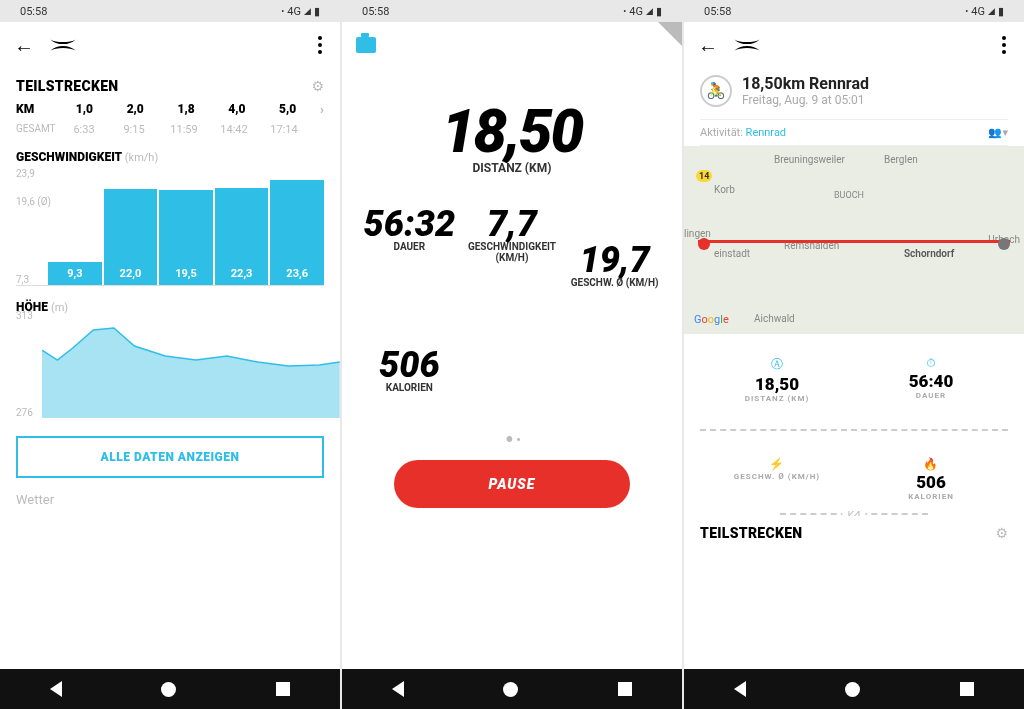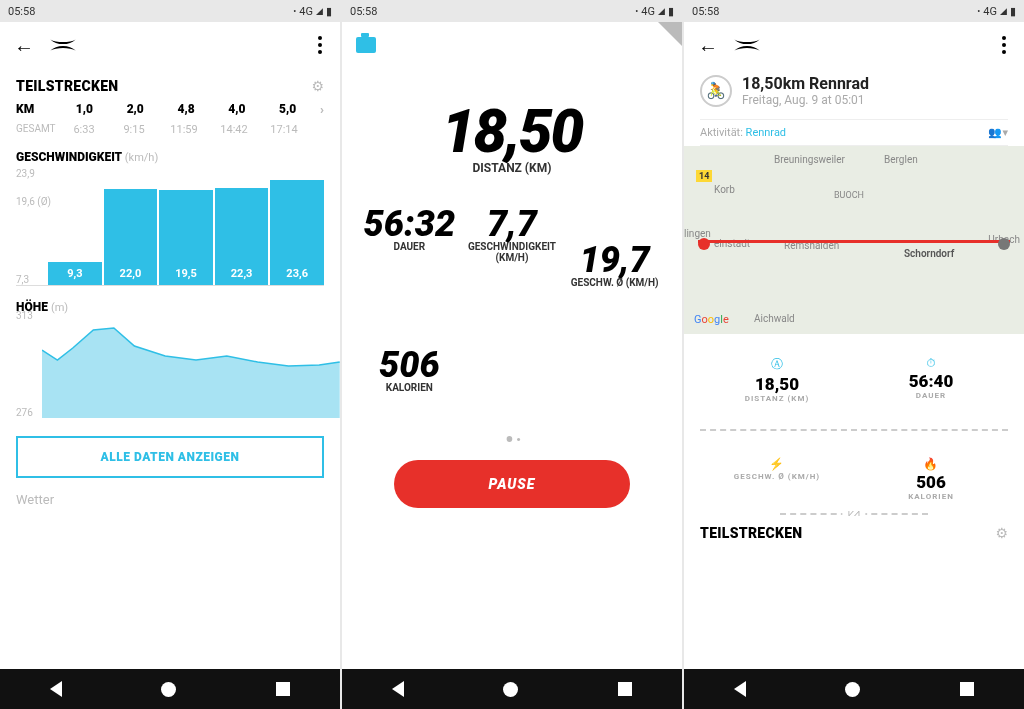--- a/index.html
+++ b/index.html
@@ -1,18 +1,18 @@
 <!DOCTYPE html>
 <html><head>
 <meta charset="utf-8">
 <style>
 *{box-sizing:border-box;margin:0;padding:0;font-family:-apple-system,BlinkMacSystemFont,'Segoe UI',Roboto,Arial,sans-serif}
 body{background:#e8e8e8;display:flex;gap:2px;width:1024px;height:709px;overflow:hidden}
 .phone{background:#fff;width:340px;height:709px;display:flex;flex-direction:column;position:relative}
-.statusbar{display:flex;justify-content:space-between;align-items:center;height:22px;padding:0 8px;font-size:11px;background:#e8e8e8;color:#333}
+.statusbar{display:flex;justify-content:space-between;align-items:center;height:22px;padding:0 20px;font-size:11px;background:#e8e8e8;color:#333}
 .statusbar .right{display:flex;align-items:center;gap:3px}
 .sig{font-size:9px}
 .appbar{height:46px;display:flex;align-items:center;justify-content:space-between;padding:0 14px;background:#fff}
 .appbar .left{display:flex;align-items:center;gap:14px}
 .ua-logo{width:30px;height:18px;display:flex;align-items:center;justify-content:center}
 .ua-logo svg{width:28px;height:16px}
 .back-arrow{font-size:20px;color:#000}
 .kebab{display:flex;flex-direction:column;gap:3px;padding:4px}
 .kebab span{width:4px;height:4px;border-radius:50%;background:#000}
 .content{flex:1;overflow:hidden;padding:0 16px 0 16px;display:flex;flex-direction:column}
@@ -57,21 +57,21 @@
 .act-icon{width:32px;height:32px;border:2px solid #ccc;border-radius:50%;display:flex;align-items:center;justify-content:center;color:#ccc;font-size:16px}
 .act-title{font-size:16px;font-weight:700;color:#222}
 .act-sub{font-size:12px;color:#aaa}
 .act-row{display:flex;justify-content:space-between;align-items:center;font-size:11px;color:#aaa;border-top:1px solid #eee;border-bottom:1px solid #eee;padding:6px 0;margin-top:6px}
 .act-row .link{color:#2fbfe6}
 .map{height:188px;background:#e9ede4;position:relative;margin:0 -16px}
 .map-label{position:absolute;font-size:10px;color:#888}
 .route{position:absolute;top:50%;left:4%;right:4%;height:3px;background:#e7302a}
 .start-dot{position:absolute;top:49%;left:4%;width:12px;height:12px;background:#e7302a;border-radius:50%}
 .end-dot{position:absolute;top:49%;right:4%;width:12px;height:12px;background:#777;border-radius:50%}
-.road14{position:absolute;top:24px;left:12px;background:#fdd835;color:#333;font-size:9px;font-weight:700;padding:1px 3px;border-radius:0}
+.road14{position:absolute;top:24px;left:12px;background:#fdd835;color:#333;font-size:9px;font-weight:700;padding:1px 3px;border-radius:6px}
 .goog{position:absolute;bottom:8px;left:10px;font-size:11px}
 .goog .b{color:#4285F4}.goog .r{color:#EA4335}.goog .y{color:#FBBC05}.goog .g{color:#34A853}
 .stat-grid{display:grid;grid-template-columns:1fr 1fr;text-align:center;margin-top:12px}
 .stat{padding:10px 0}
 .stat .ic{color:#2fbfe6;font-size:12px;margin-bottom:1px}
 .stat .v{font-size:17px;font-weight:900;color:#000}
 .stat .l{font-size:8px;letter-spacing:1px;color:#aaa;font-weight:700;margin-top:0}
 .dashline{border-top:2px dashed #ccc;margin:6px 0 6px}
 .dashline-center{border-top:2px dashed #ccc;margin:2px 26% 2px;position:relative}
 .ua-mini{position:absolute;left:50%;top:-8px;transform:translateX(-50%);background:#fff;padding:0 6px;font-size:10px;color:#aaa}
@@ -112,21 +112,21 @@
   </div>
   <div class="content">
     <div class="section-head">
       <h3>TEILSTRECKEN</h3>
       <span class="gear">⚙</span>
     </div>
     <div class="splits-head">
       <span class="lbl">KM</span>
       <span class="km">1,0</span>
       <span class="km">2,0</span>
-      <span class="km">4,8</span>
+      <span class="km">1,8</span>
       <span class="km">4,0</span>
       <span class="km">5,0</span>
       <span class="chev">›</span>
     </div>
     <div class="splits-row">
       <span class="lbl">GESAMT</span>
       <span class="val">6:33</span>
       <span class="val">9:15</span>
       <span class="val">11:59</span>
       <span class="val">14:42</span>
@@ -265,21 +265,21 @@
       <span><span>Aktivität:</span> <span class="link">Rennrad</span></span>
       <span style="color:#aaa">👥▾</span>
     </div>
     <div class="map">
       <span class="road14">14</span>
       <span class="map-label" style="top:8px;left:90px">Breuningsweiler</span>
       <span class="map-label" style="top:8px;left:200px">Berglen</span>
       <span class="map-label" style="top:38px;left:30px">Korb</span>
       <span class="map-label" style="top:44px;left:150px;font-size:9px">BUOCH</span>
       <span class="map-label" style="top:82px;left:0">lingen</span>
-      <span class="map-label" style="top:92px;left:30px">einstadt</span>
+      <span class="map-label" style="top:102px;left:30px">einstadt</span>
       <span class="map-label" style="top:94px;left:100px">Remshalden</span>
       <span class="map-label" style="top:102px;left:220px;font-weight:600;color:#555">Schorndorf</span>
       <span class="map-label" style="top:88px;right:4px">Urbach</span>
       <span class="map-label" style="bottom:10px;left:70px">Aichwald</span>
       <div class="route"></div>
       <div class="start-dot"></div>
       <div class="end-dot"></div>
       <div class="goog"><span class="b">G</span><span class="r">o</span><span class="y">o</span><span class="b">g</span><span class="g">l</span><span class="r">e</span></div>
     </div>
     <div class="stat-grid">

